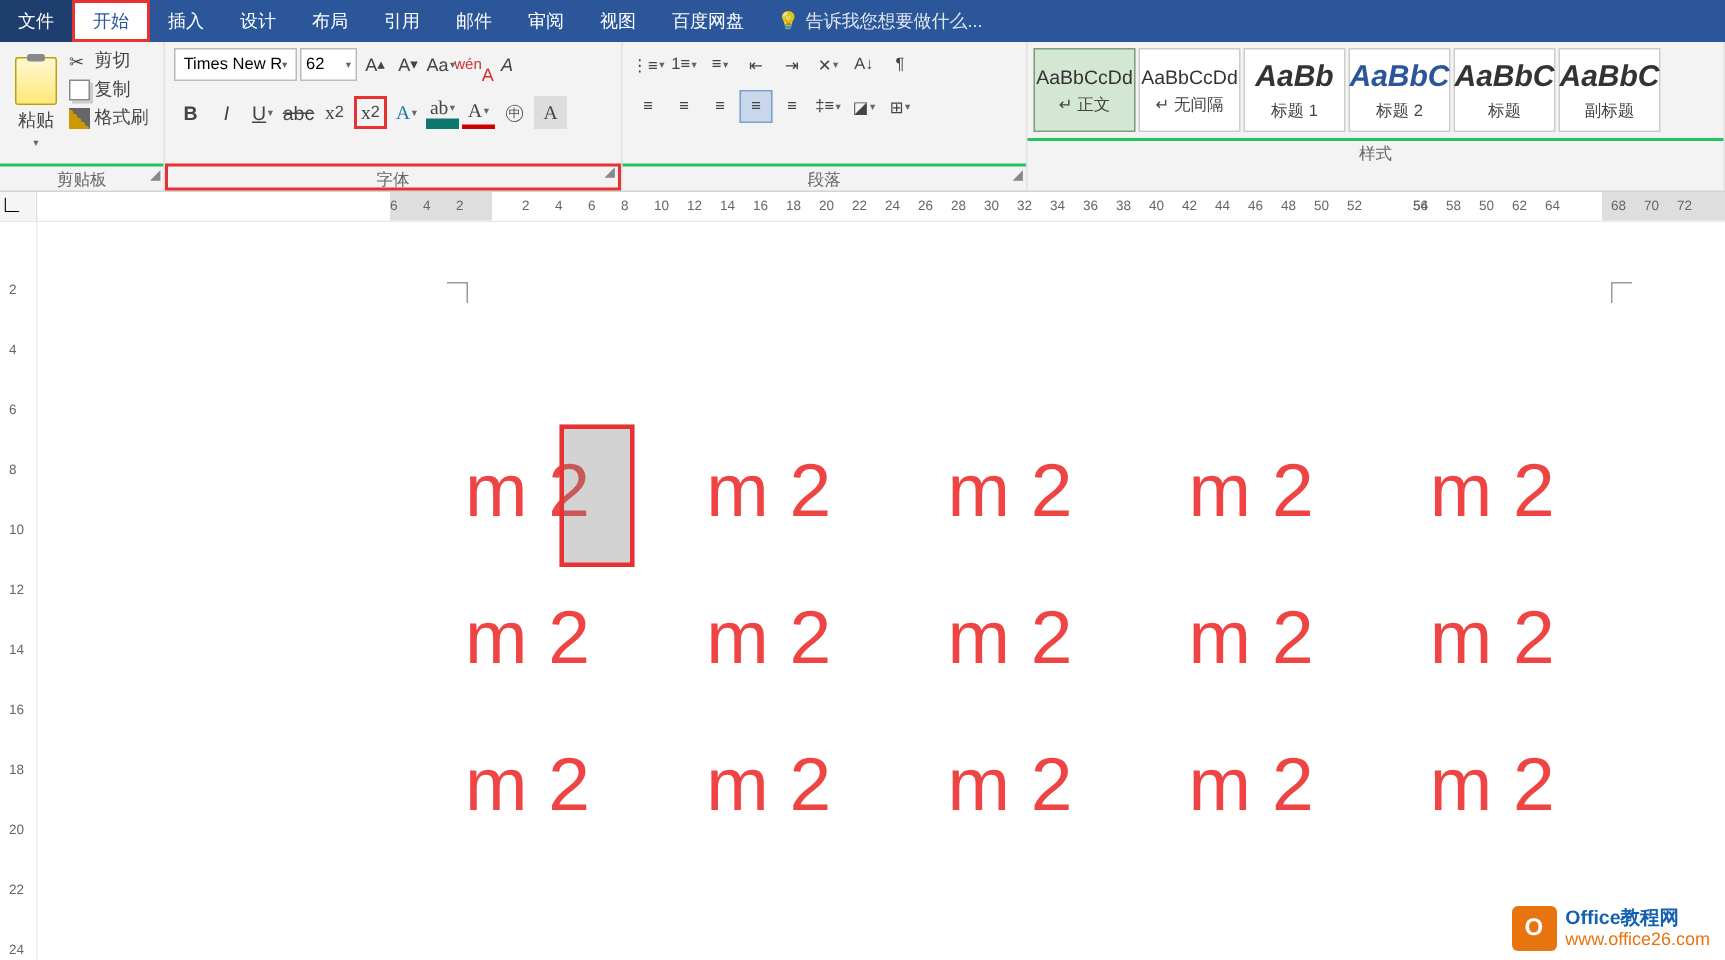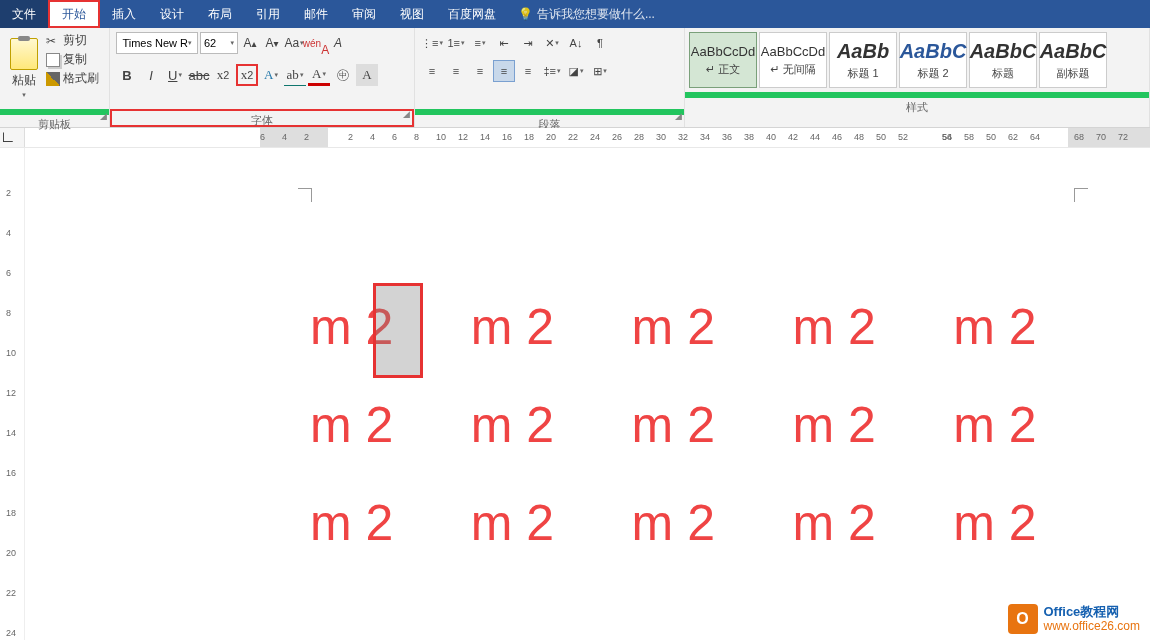--- a/index.html
+++ b/index.html
@@ -9,21 +9,21 @@
 .tabs { background: #2b579a; height: 28px; display: flex; align-items: stretch; color: #fff; font-size: 12px; }
 .tab { padding: 0 12px; display: flex; align-items: center; cursor: pointer; }
 .tab.file { background: #1e3e6e; }
 .tab.active { background: #fff; color: #2b579a; border: 2px solid #e63232; }
 .tell { opacity: .85; display: flex; align-items: center; gap: 4px; padding: 0 10px; }
 .bulb { display:inline-block; }
 
 
 .ribbon { background: #f3f3f3; border-bottom: 1px solid #d4d4d4; height: 100px; display: flex; }
 .group { border-right: 1px solid #e1e1e1; display: flex; flex-direction: column; position: relative; }
-.group-title { text-align: center; font-size: 11px; color: #666; height: 18px; line-height: 18px; border-top: 6px solid #22c55e; position: relative; }
+.group-title { text-align: center; font-size: 11px; color: #666; height: 18px; line-height: 18px; border-top: 2px solid #22c55e; position: relative; }
 .group-title.hl { border: 2px solid #e63232; }
 .dlaunch { position: absolute; right: 2px; bottom: 2px; font-size: 9px; color: #888; }
 .group-body { flex: 1; display: flex; padding: 4px 6px; gap: 4px; }
 
 
 .clip-left { display: flex; flex-direction: column; align-items: center; justify-content: center; gap: 2px; padding: 0 4px; }
 .paste-icon { width: 28px; height: 32px; border: 1px solid #c0a000; background: linear-gradient(#fff8d0,#ffe87a); border-radius: 2px; position: relative; }
 .paste-icon::before { content:""; position:absolute; top:-3px; left:7px; width:12px; height:5px; background:#888; border-radius:2px; }
 .clip-right { display: flex; flex-direction: column; gap: 2px; font-size: 12px; color: #444; }
 .clip-right div { display:flex; align-items:center; gap:3px; cursor:pointer; }
@@ -160,21 +160,21 @@
         <div class="fbtn">
             <u>U</u>
             <span class="tri">▾</span>
           </div>
         <div class="fbtn">
             <s>abc</s>
           </div>
         <div class="fbtn">x<sub>2</sub></div>
         <div class="fbtn hlred">x<sup>2</sup></div>
         <div class="fbtn" style="color:#27a">A<span class="tri">▾</span></div>
-        <div class="fbtn" style="border-bottom:1px solid #0f766e">ab<span class="tri">▾</span></div>
+        <div class="fbtn" style="border-bottom:7px solid #0f766e">ab<span class="tri">▾</span></div>
         <div class="fbtn" style="border-bottom:3px solid #c00">A<span class="tri">▾</span></div>
         <div class="fbtn">㊥</div>
         <div class="fbtn" style="background:#ddd">A</div>
       </div>
     </div>
     <div class="group-title hl"><span>字体</span><span class="dlaunch">◢</span></div>
   </div>
 
   <div class="group" style="width:270px">
     <div class="group-body para-col">

